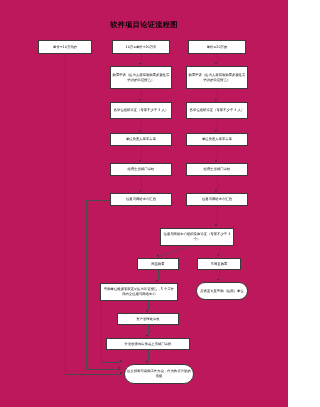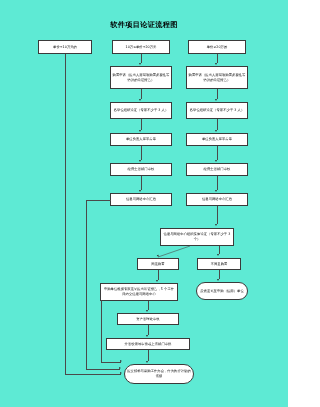--- a/index.html
+++ b/index.html
@@ -4,21 +4,21 @@
 <style>
   html, body {
     margin: 0;
     padding: 0;
     background: #ffffff;
   }
   #page {
     position: relative;
     width: 288px;
     height: 407px;
-    background: #5eead4;
+    background: #be185d;
     font-family: "DejaVu Sans", "Liberation Sans", sans-serif;
     overflow: hidden;
   }
   #title {
     position: absolute;
     left: 0;
     top: 20px;
     width: 288px;
     text-align: center;
     font-size: 7.2px;

